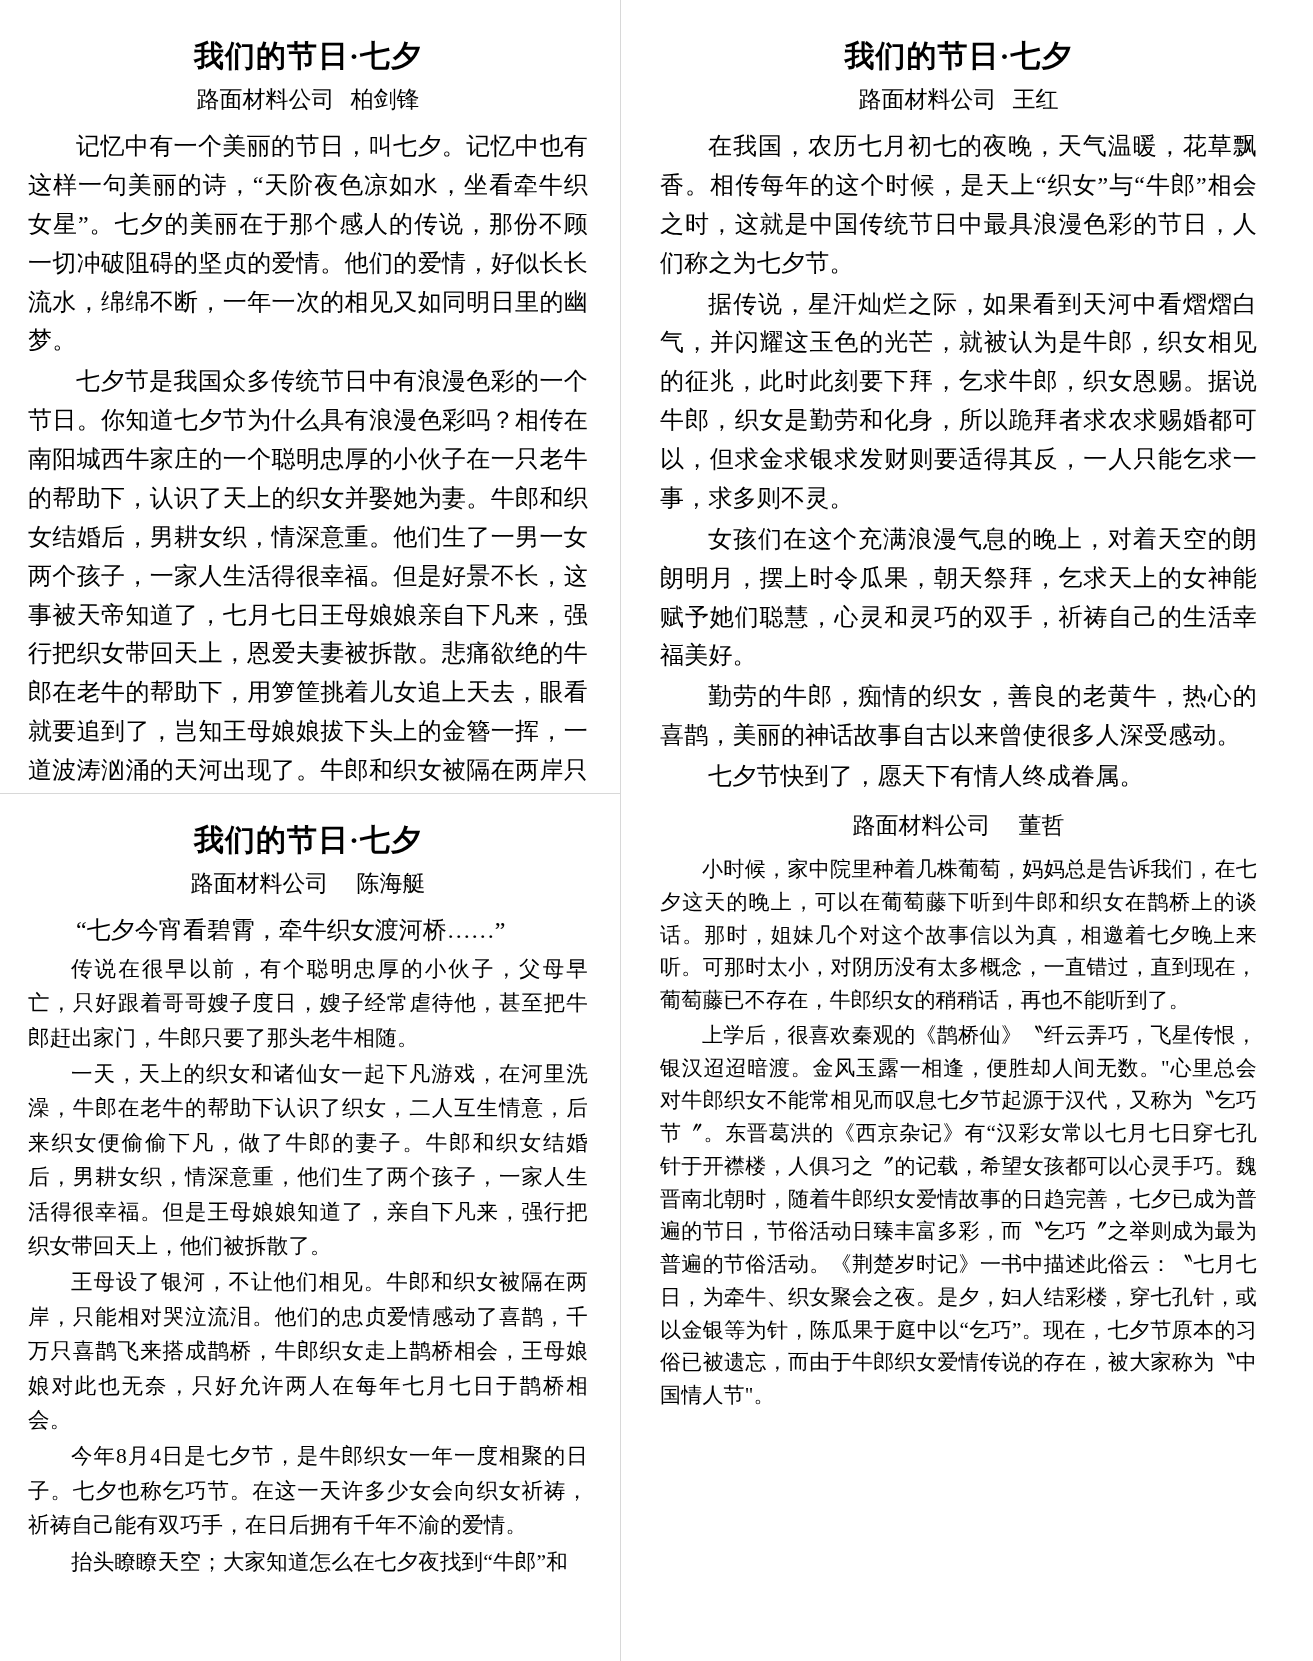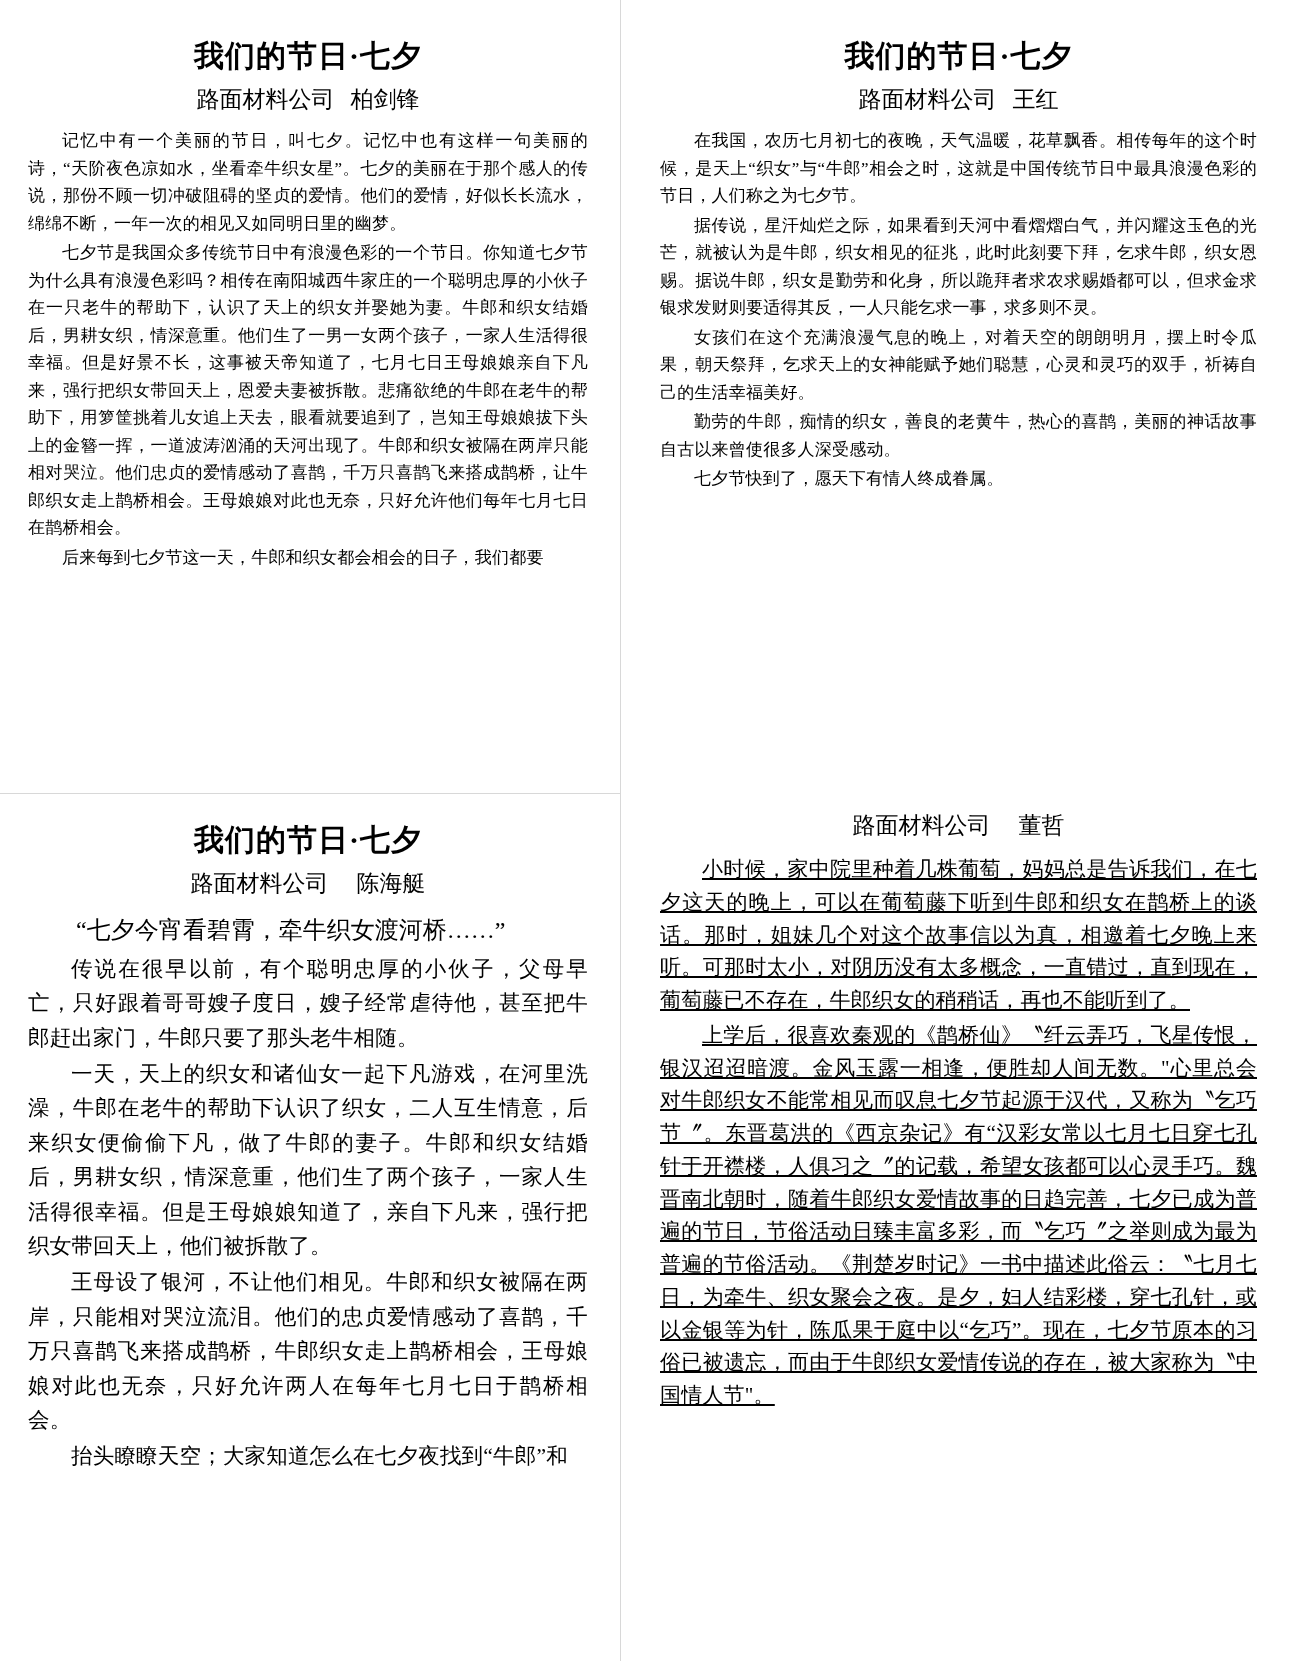--- a/index.html
+++ b/index.html
@@ -61,35 +61,35 @@
     font-size: 23px;
     margin: 0 0 12px 0;
     font-weight: 500;
   }
   .byline .gap {
     display: inline-block;
     width: 16px;
   }
   p.body {
     margin: 0 0 2px 0;
-    font-size: 17px;
+    font-size: 24px;
     line-height: 1.62;
     text-indent: 2em;
     text-align: justify;
     text-justify: inter-ideograph;
     letter-spacing: 0.2px;
   }
   p.quote {
     margin: 0 0 2px 0;
     font-size: 24px;
     line-height: 1.62;
     text-indent: 2em;
     text-align: left;
   }
-  .br-panel p.body { font-size: 21px; line-height: 1.56; text-decoration: underline; }
+  .br-panel p.body { font-size: 21px; line-height: 1.56; }
   .bl-panel p.body { font-size: 21.5px; line-height: 1.6; }
 
   
   .seam {
     position: absolute;
     background: #d8d8d8;
     pointer-events: none;
   }
   .seam.h { height: 1px; }
   .seam.v { width: 1px; }
@@ -131,20 +131,21 @@
     <div class="panel p-bl bl-panel">
       <div class="panel-inner">
         <h1 class="title">我们的节日·七夕</h1>
         <div class="byline">
           <span>路面材料公司</span><span class="gap" style="width:28px"></span><span>陈海艇</span>
         </div>
         <p class="quote">“七夕今宵看碧霄，牵牛织女渡河桥……”</p>
         <p class="body">传说在很早以前，有个聪明忠厚的小伙子，父母早亡，只好跟着哥哥嫂子度日，嫂子经常虐待他，甚至把牛郎赶出家门，牛郎只要了那头老牛相随。</p>
         <p class="body">一天，天上的织女和诸仙女一起下凡游戏，在河里洗澡，牛郎在老牛的帮助下认识了织女，二人互生情意，后来织女便偷偷下凡，做了牛郎的妻子。牛郎和织女结婚后，男耕女织，情深意重，他们生了两个孩子，一家人生活得很幸福。但是王母娘娘知道了，亲自下凡来，强行把织女带回天上，他们被拆散了。</p>
         <p class="body">王母设了银河，不让他们相见。牛郎和织女被隔在两岸，只能相对哭泣流泪。他们的忠贞爱情感动了喜鹊，千万只喜鹊飞来搭成鹊桥，牛郎织女走上鹊桥相会，王母娘娘对此也无奈，只好允许两人在每年七月七日于鹊桥相会。</p>
+        <p class="body">今年8月4日是七夕节，是牛郎织女一年一度相聚的日子。七夕也称乞巧节。在这一天许多少女会向织女祈祷，祈祷自己能有双巧手，在日后拥有千年不渝的爱情。</p>
         <p class="body">抬头瞭瞭天空；大家知道怎么在七夕夜找到“牛郎”和</p>
       </div>
     </div>
 
     <div class="panel p-br br-panel">
       <div class="panel-inner">
         <div class="byline">
           <span>路面材料公司</span><span class="gap" style="width:28px"></span><span>董哲</span>
         </div>
         <p class="body">小时候，家中院里种着几株葡萄，妈妈总是告诉我们，在七夕这天的晚上，可以在葡萄藤下听到牛郎和织女在鹊桥上的谈话。那时，姐妹几个对这个故事信以为真，相邀着七夕晚上来听。可那时太小，对阴历没有太多概念，一直错过，直到现在，葡萄藤已不存在，牛郎织女的稍稍话，再也不能听到了。</p>

